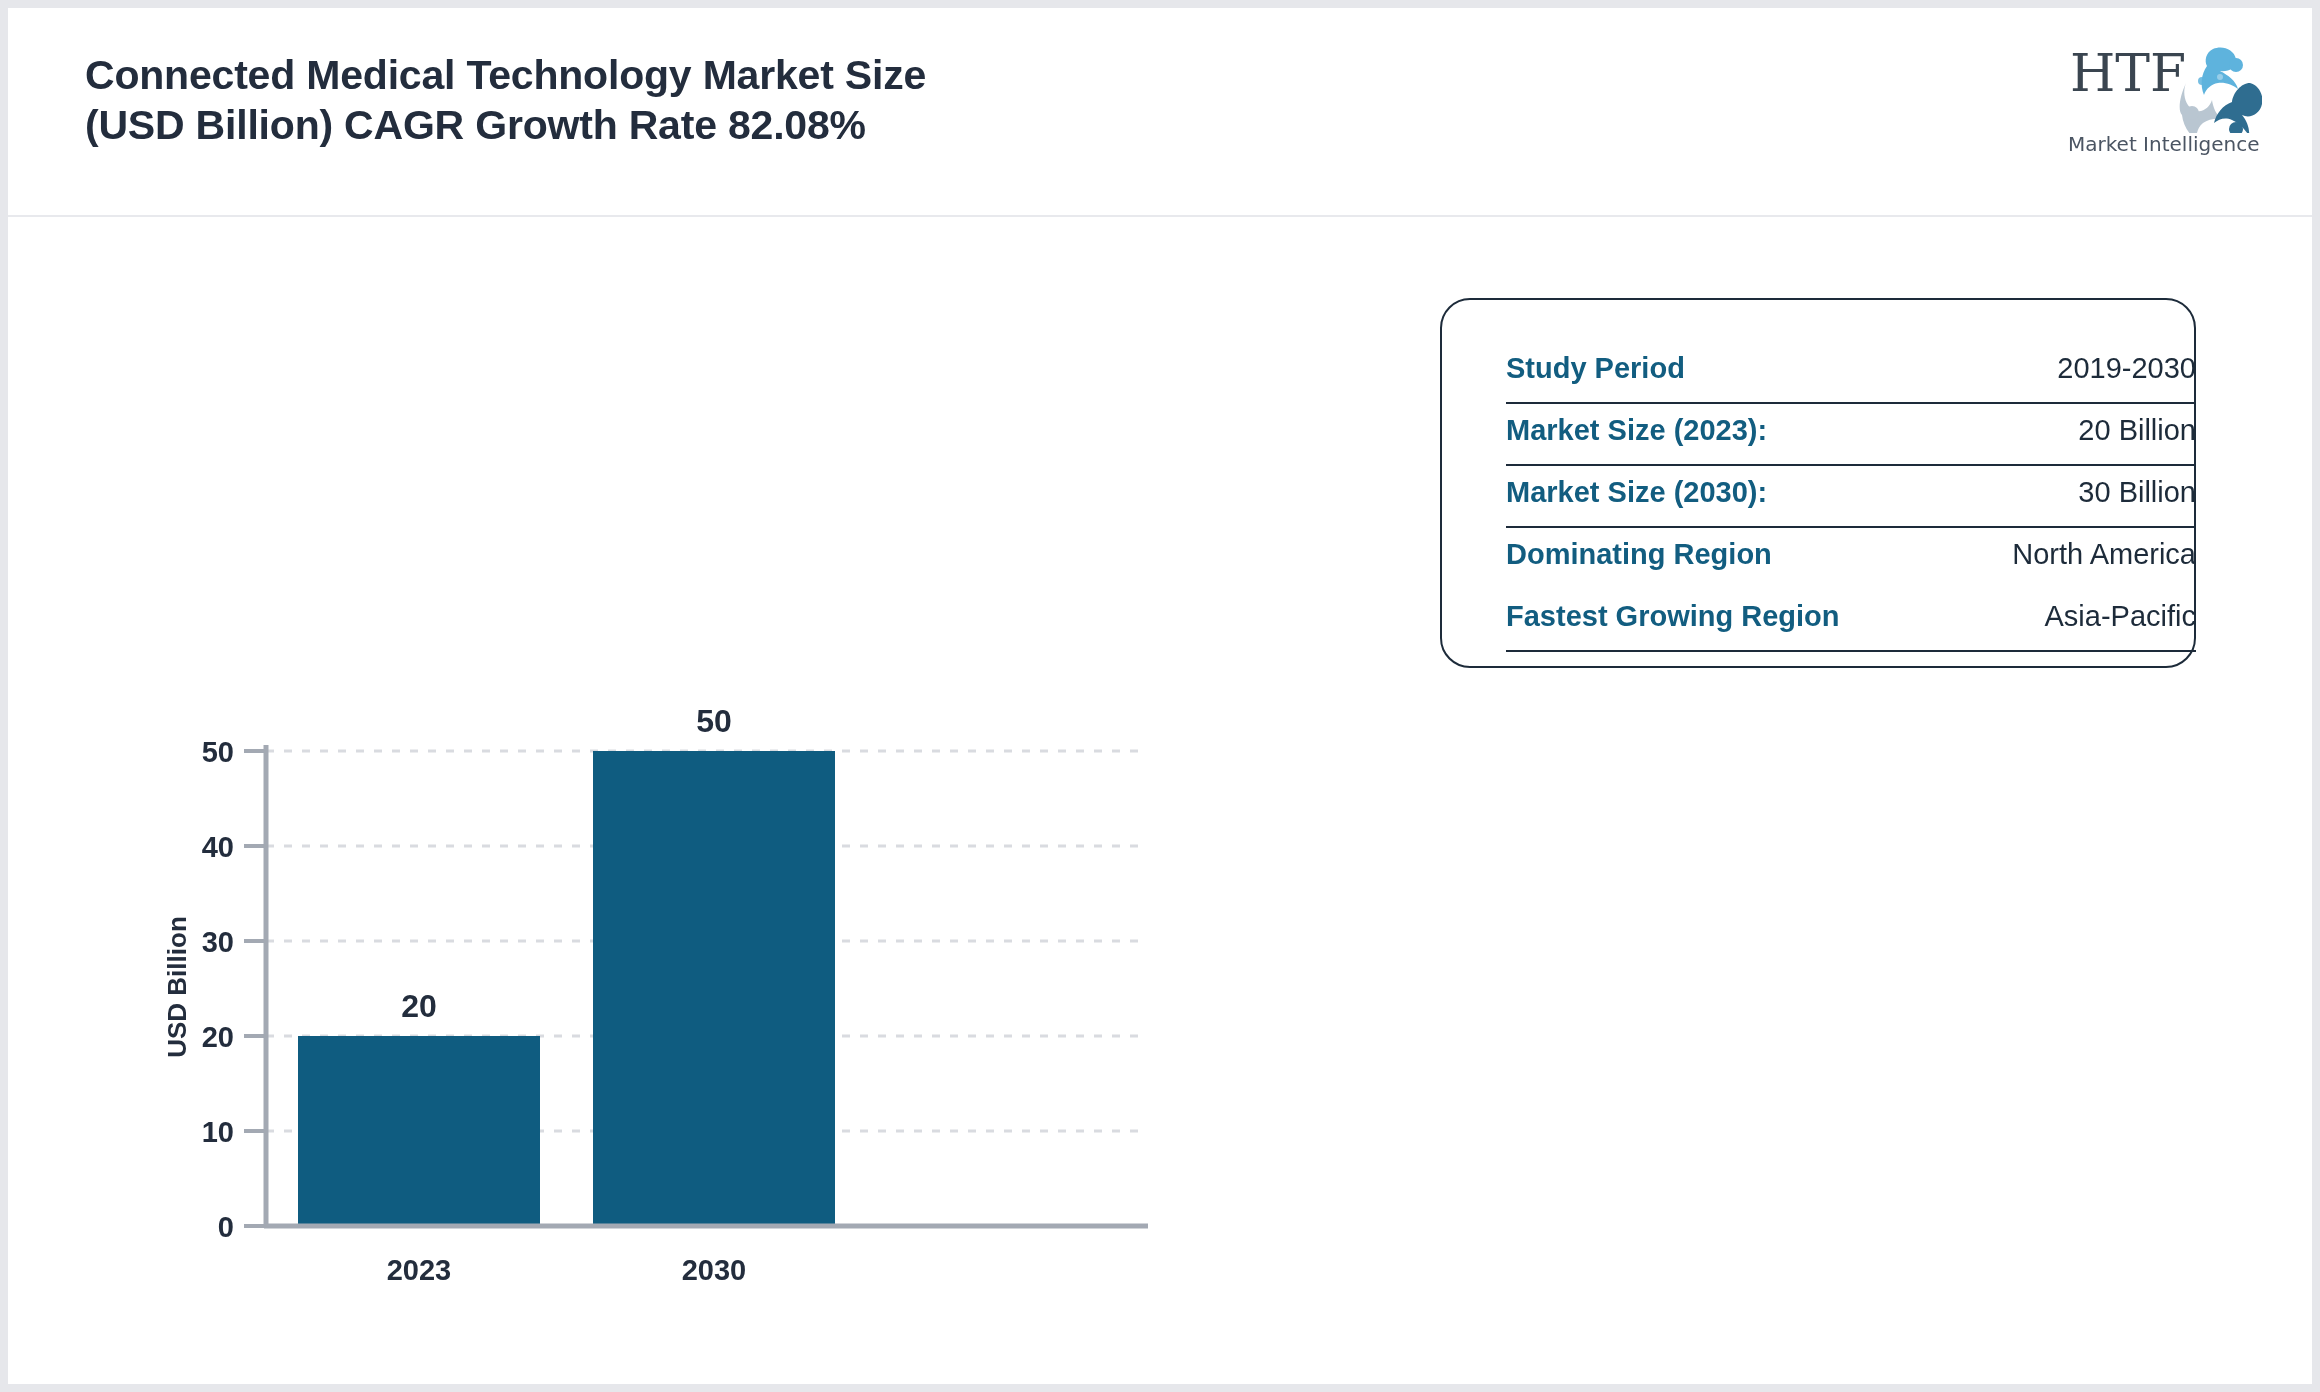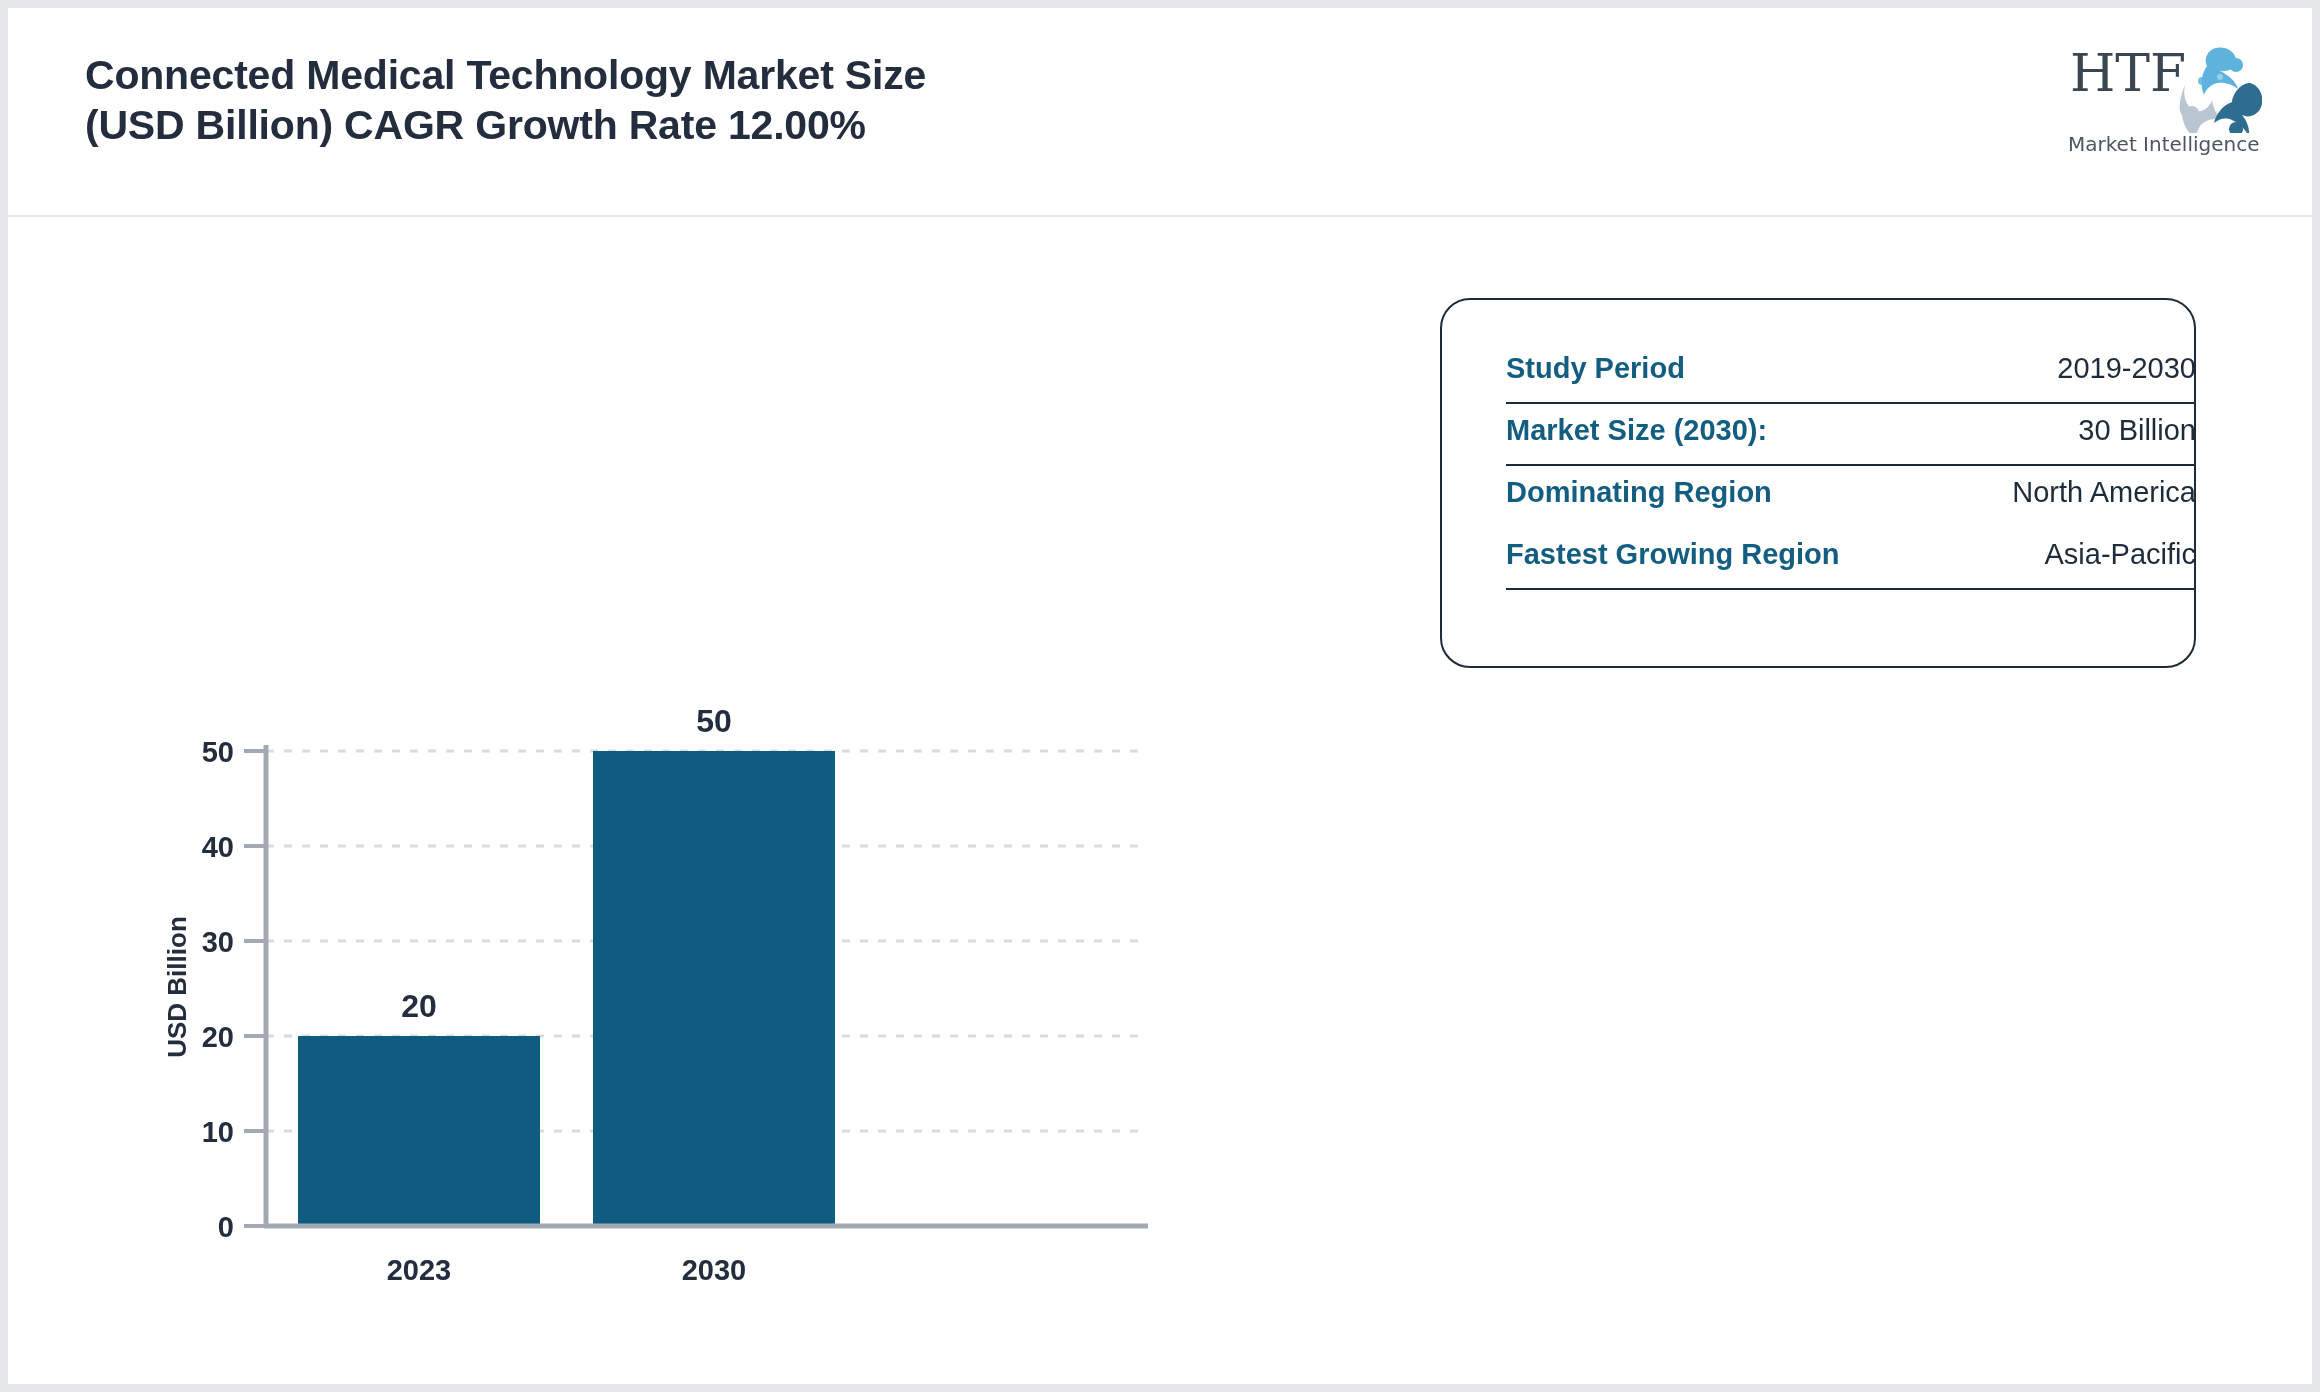--- a/index.html
+++ b/index.html
@@ -136,21 +136,21 @@
 </style>
 </head>
 <body>
 
 <div id="root">
 
   <div id="header">
 
     <div id="page-title">
       <span class="ln">Connected Medical Technology Market Size</span>
-      <span class="ln">(USD Billion) CAGR Growth Rate 12.00%</span>
+      <span class="ln">(USD Billion) CAGR Growth Rate 82.08%</span>
     </div>
 
     <div id="logo">
       <svg id="logo-mark" viewBox="0 0 200 100" xmlns="http://www.w3.org/2000/svg">
 
         <text x="8" y="58" font-family="DejaVu Serif, serif" font-size="52" fill="#3a4550">HTF</text>
 
         <g transform="translate(118,8)">
 
           <g fill="#5eb3dd">
@@ -238,20 +238,25 @@
 
   <div id="info-card">
     <div id="info-rows">
 
       <div class="info-row">
         <span class="lbl">Study Period</span>
         <span class="val">2019-2030</span>
         <span class="sep"></span>
       </div>
 
+      <div class="info-row">
+        <span class="lbl">Market Size (2023):</span>
+        <span class="val">20 Billion</span>
+        <span class="sep"></span>
+      </div>
 
       <div class="info-row">
         <span class="lbl">Market Size (2030):</span>
         <span class="val">30 Billion</span>
         <span class="sep"></span>
       </div>
 
 
       <div class="info-row last">
         <span class="lbl">Dominating Region</span>

